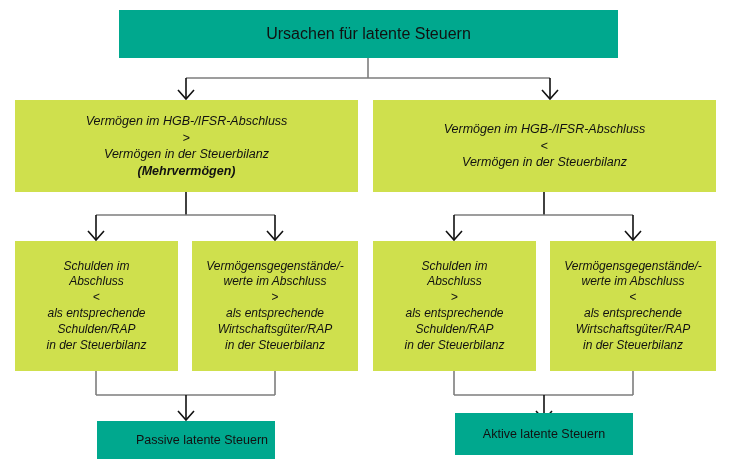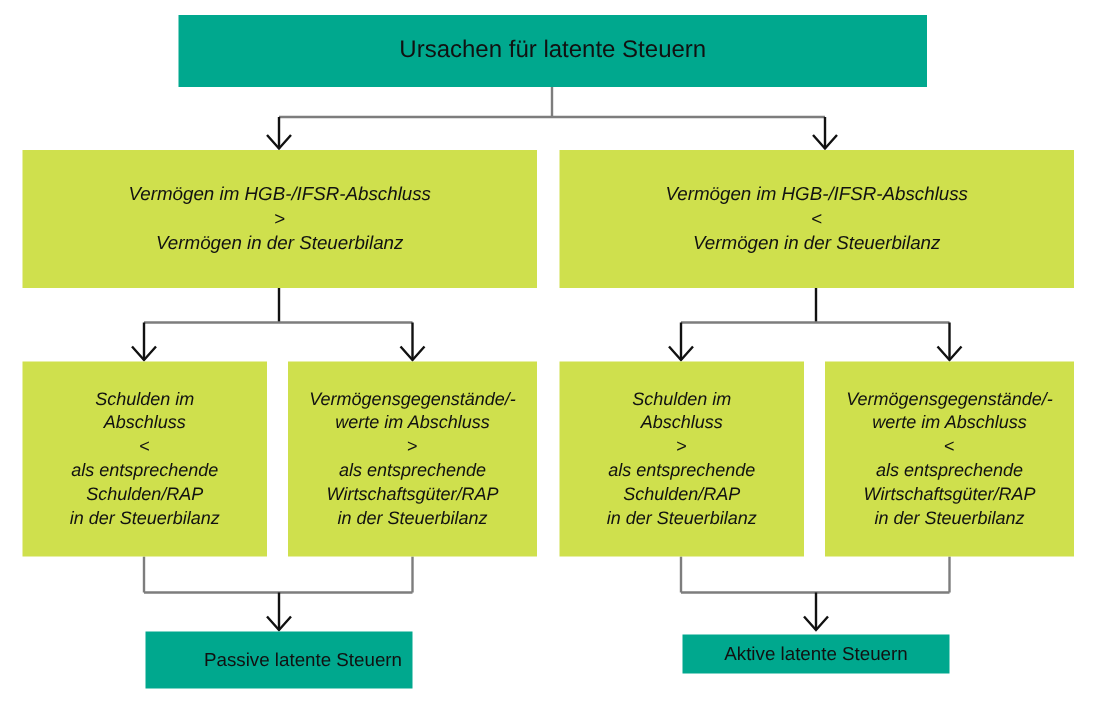--- a/index.html
+++ b/index.html
@@ -105,23 +105,23 @@
   #node-passive {
     left: 97px;
     top: 421px;
     width: 178px;
     height: 38px;
     font-size: 12.5px;
     padding-left: 32px;
   }
   #node-aktive {
     left: 455px;
-    top: 423px;
+    top: 413px;
     width: 178px;
-    height: 26px;
+    height: 42px;
     font-size: 12.5px;
   }
 
   #connectors {
     position: absolute;
     left: 0;
     top: 0;
     width: 731px;
     height: 472px;
     pointer-events: none;
@@ -185,20 +185,21 @@
   </svg>
 
   <div class="node teal" id="node-root">
     <span class="line">Ursachen für latente Steuern</span>
   </div>
 
   <div class="node green" id="node-mehr">
     <span class="line">Vermögen im HGB-/IFSR-Abschluss</span>
     <span class="line op">&gt;</span>
     <span class="line">Vermögen in der Steuerbilanz</span>
+    <span class="line bold">(Mehrvermögen)</span>
   </div>
 
   <div class="node green" id="node-minder">
     <span class="line">Vermögen im HGB-/IFSR-Abschluss</span>
     <span class="line op">&lt;</span>
     <span class="line">Vermögen in der Steuerbilanz</span>
   </div>
 
   <div class="node green" id="node-l2a">
     <span class="line">Schulden im</span>

